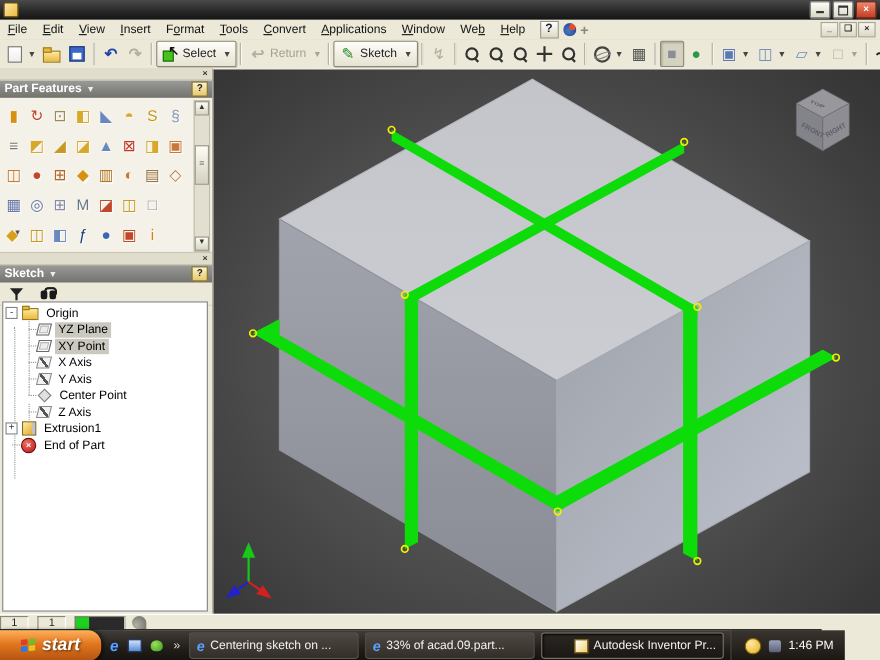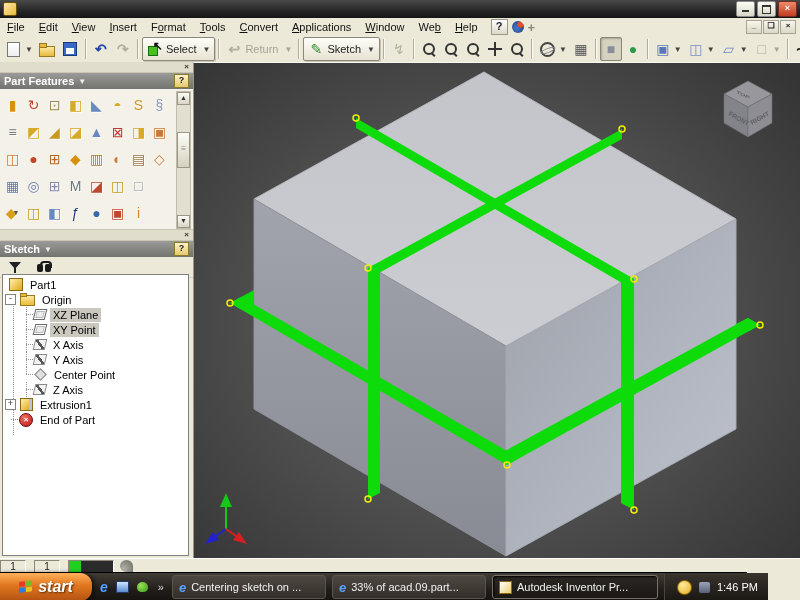--- a/index.html
+++ b/index.html
@@ -452,36 +452,31 @@
       <span>Sketch</span>
       <span class="dca">▼</span>
       <span class="hq">?</span>
     </div>
     <div id="model-tools">
       <span class="ic-funnel"></span>
       <span class="ic-binoc"></span>
     </div>
     <div id="tree">
       <div id="tree-vline"></div>
-    <div class="trow">
-          <span class="pad0"></span>
-          <span class="ticon ti-part"></span>
-          <span class="tlabel">Part1</span>
-        </div>
         <div class="trow">
           <span class="pad1"></span>
           <span class="exp">-</span>
           <span class="ticon ti-folder"></span>
           <span class="tlabel">Origin</span>
         </div>
         <div class="trow">
           <span class="pad2"></span>
           <span class="guide"></span>
           <span class="ticon ti-plane"></span>
-          <span class="tlabel sel">XZ Plane</span>
+          <span class="tlabel sel">YZ Plane</span>
         </div>
         <div class="trow">
           <span class="pad2"></span>
           <span class="guide"></span>
           <span class="ticon ti-plane"></span>
           <span class="tlabel sel">XY Point</span>
         </div>
         <div class="trow">
           <span class="pad2"></span>
           <span class="guide"></span>
@@ -616,21 +611,21 @@
     </div>
     <div id="task-buttons" style="display:flex;align-items:center;">
         <div class="task" style="width: 140px;">
           <span class="t-ie">e</span>
           <span>Centering sketch on ...</span>
         </div>
         <div class="task" style="width: 140px;">
           <span class="t-ie">e</span>
           <span>33% of acad.09.part...</span>
         </div>
-        <div class="task active" style="width: 152px;">
+        <div class="task active" style="width: 152px; justify-content: flex-end;">
           <span class="t-inv"></span>
           <span>Autodesk Inventor Pr...</span>
         </div>
       </div>
     <div id="tray">
       <span class="tr-smile"></span>
       <span class="tr-misc"></span>
       <span id="clock">1:46 PM</span>
     </div>
   </div>

